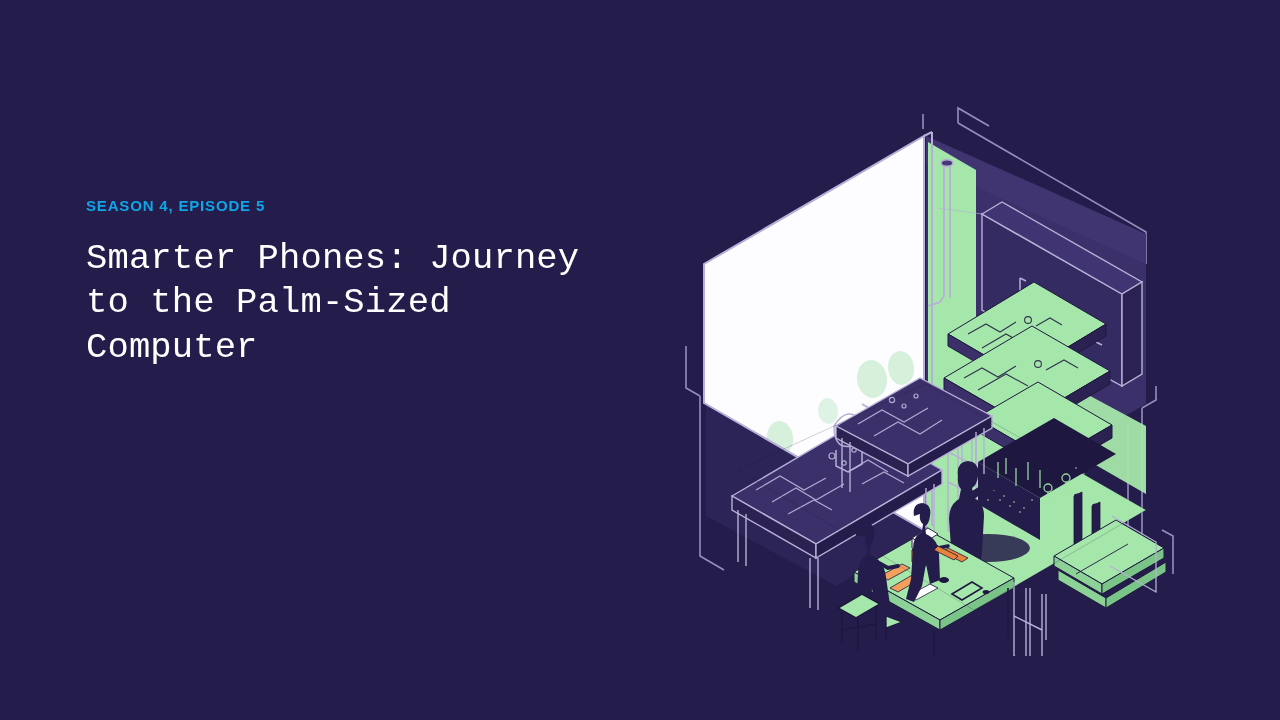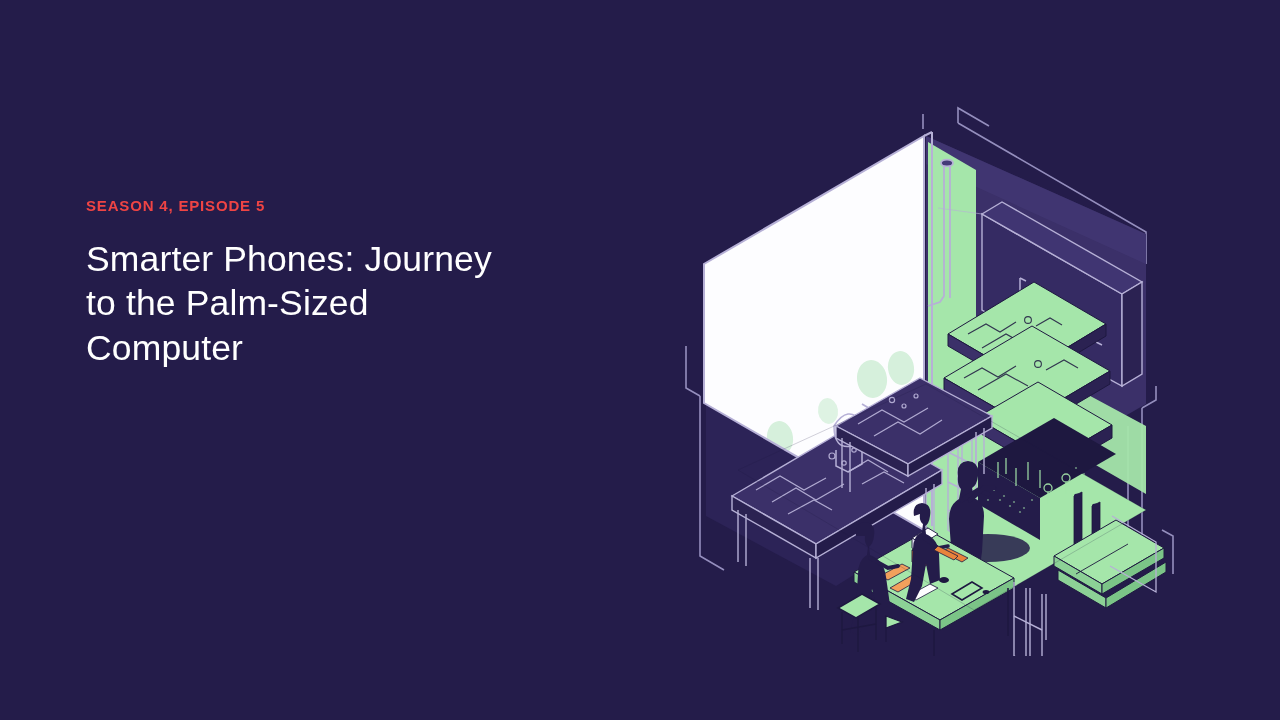--- a/index.html
+++ b/index.html
@@ -23,27 +23,27 @@
     position: absolute;
     left: 86px;
     top: 198px;
     width: 580px;
   }
   #eyebrow {
     font-family: "Liberation Sans", sans-serif;
     font-size: 15px;
     font-weight: 700;
     letter-spacing: 0.055em;
-    color: #ef4444;
+    color: #0ea5e9;
     margin: 0 0 22px 0;
     line-height: 1.1;
     white-space: nowrap;
   }
   #episode-title {
-    font-family: Liberation Sans, sans-serif;
+    font-family: Liberation Mono, monospace;
     font-size: 35.5px;
     font-weight: 400;
     line-height: 1.26;
     color: #ffffff;
     margin: 0;
     letter-spacing: 0.004em;
     white-space: pre-line;
   }
 
   

